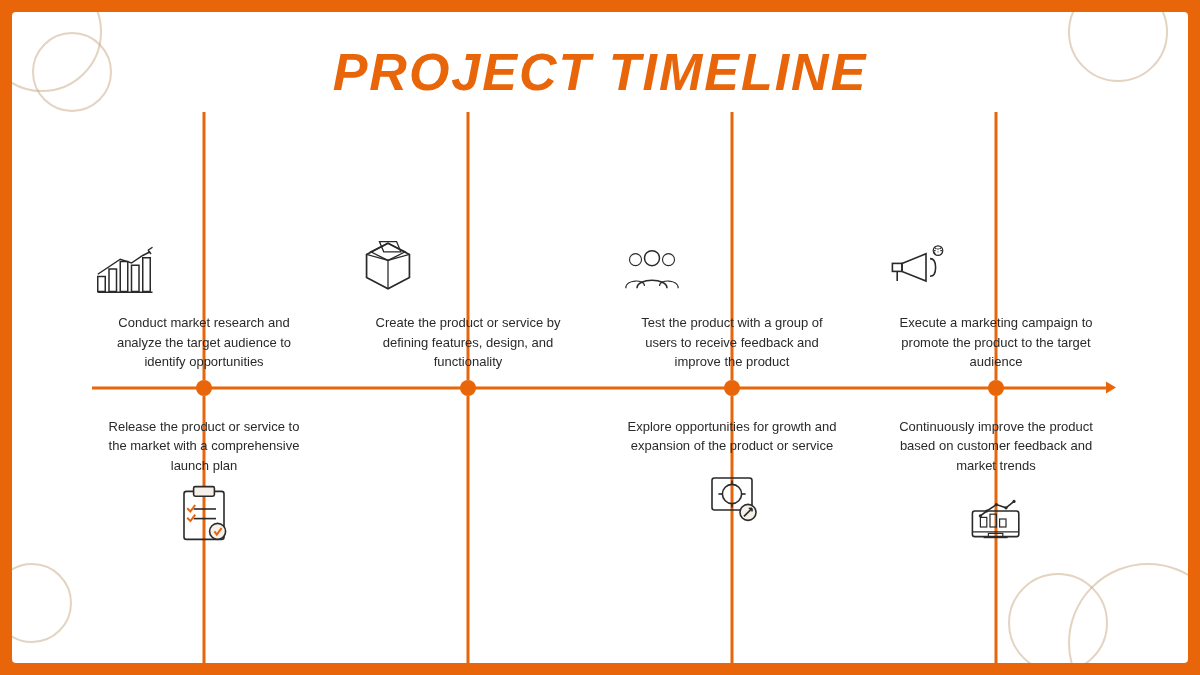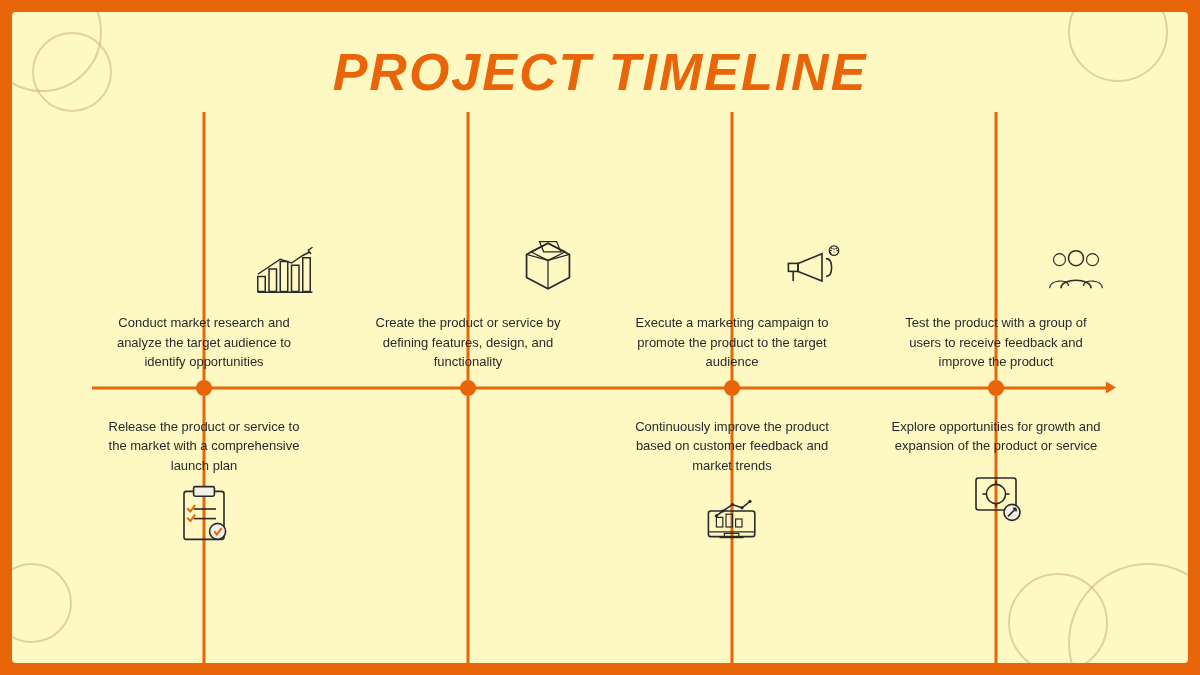--- a/index.html
+++ b/index.html
@@ -13,21 +13,21 @@
     .outer-border {
       width: 1200px;
       height: 675px;
       background: #e8650a;
       padding: 12px;
       position: relative;
     }
     .inner-card {
       width: 100%;
       height: 100%;
-      background: #fef9c3;
+      background: #ffffff;
       border-radius: 4px;
       position: relative;
       overflow: hidden;
       display: flex;
       flex-direction: column;
       align-items: center;
     }
     
     .deco-circle {
       position: absolute;
@@ -149,21 +149,21 @@
     }
     
     .top-content {
       position: absolute;
       top: 0;
       left: 50%;
       transform: translateX(-50%);
       width: 220px;
       display: flex;
       flex-direction: column;
-      align-items: flex-end;
+      align-items: flex-start;
       justify-content: flex-end;
       height: calc(50% - 16px);
     }
     
     .bottom-content {
       position: absolute;
       top: calc(50% + 16px);
       left: 50%;
       transform: translateX(-50%);
       width: 220px;
@@ -263,20 +263,56 @@
               <svg class="icon-svg" viewBox="0 0 70 70" fill="none" xmlns="http://www.w3.org/2000/svg">
                 <polygon points="35,5 60,18 60,45 35,58 10,45 10,18" stroke="#2a2a2a" stroke-width="2" fill="none"></polygon>
                 <polygon points="35,5 55,15 35,25 15,15" stroke="#2a2a2a" stroke-width="1.5" fill="none"></polygon>
                 <line x1="35" y1="25" x2="35" y2="58" stroke="#2a2a2a" stroke-width="1.5"></line>
                 <line x1="60" y1="18" x2="35" y2="25" stroke="#2a2a2a" stroke-width="1.5"></line>
                 <line x1="10" y1="18" x2="35" y2="25" stroke="#2a2a2a" stroke-width="1.5"></line>
                 <polygon points="20,8 40,8 45,20 25,20" stroke="#2a2a2a" stroke-width="1.5" fill="none" transform="translate(5,-5)"></polygon>
               </svg>
             </div>
             <p class="item-text">Create the product or service by defining features, design, and functionality</p>
+          </div>
+        </div>
+
+        <div class="timeline-col">
+          <div class="v-line-top"></div>
+          <div class="node-dot"></div>
+          <div class="v-line-bottom"></div>
+          <div class="top-content">
+            <div class="top-icon-wrap">
+              <svg class="icon-svg" viewBox="0 0 80 65" fill="none" xmlns="http://www.w3.org/2000/svg">
+                <circle cx="40" cy="18" r="10" stroke="#2a2a2a" stroke-width="2" fill="none"></circle>
+                <path d="M20 58 C20 44 60 44 60 58" stroke="#2a2a2a" stroke-width="2" fill="none"></path>
+                <circle cx="18" cy="20" r="8" stroke="#2a2a2a" stroke-width="1.5" fill="none"></circle>
+                <path d="M5 58 C5 46 30 46 30 55" stroke="#2a2a2a" stroke-width="1.5" fill="none"></path>
+                <circle cx="62" cy="20" r="8" stroke="#2a2a2a" stroke-width="1.5" fill="none"></circle>
+                <path d="M50 55 C50 46 75 46 75 58" stroke="#2a2a2a" stroke-width="1.5" fill="none"></path>
+              </svg>
+            </div>
+            <p class="item-text">Test the product with a group of users to receive feedback and improve the product</p>
+          </div>
+          <div class="bottom-content">
+            <p class="item-text">Explore opportunities for growth and expansion of the product or service</p>
+            <div class="bottom-icon-wrap">
+              <svg class="icon-svg" viewBox="0 0 70 75" fill="none" xmlns="http://www.w3.org/2000/svg">
+                <rect x="10" y="15" width="50" height="40" rx="3" stroke="#2a2a2a" stroke-width="2" fill="none"></rect>
+                <circle cx="35" cy="35" r="12" stroke="#2a2a2a" stroke-width="2" fill="none"></circle>
+                <line x1="35" y1="23" x2="35" y2="18" stroke="#2a2a2a" stroke-width="2"></line>
+                <line x1="35" y1="47" x2="35" y2="52" stroke="#2a2a2a" stroke-width="2"></line>
+                <line x1="23" y1="35" x2="18" y2="35" stroke="#2a2a2a" stroke-width="2"></line>
+                <line x1="47" y1="35" x2="52" y2="35" stroke="#2a2a2a" stroke-width="2"></line>
+                <circle cx="55" cy="58" r="10" fill="#f5f0e8" stroke="#2a2a2a" stroke-width="2"></circle>
+                <line x1="50" y1="63" x2="60" y2="53" stroke="#2a2a2a" stroke-width="2"></line>
+                <line x1="56" y1="53" x2="60" y2="53" stroke="#2a2a2a" stroke-width="2"></line>
+                <line x1="60" y1="57" x2="60" y2="53" stroke="#2a2a2a" stroke-width="2"></line>
+              </svg>
+            </div>
           </div>
         </div>
 
         <div class="timeline-col">
           <div class="v-line-top"></div>
           <div class="node-dot"></div>
           <div class="v-line-bottom"></div>
           <div class="top-content">
             <div class="top-icon-wrap">
               <svg class="icon-svg" viewBox="0 0 75 70" fill="none" xmlns="http://www.w3.org/2000/svg">
@@ -311,52 +347,16 @@
                 <circle cx="18" cy="36" r="2" fill="#2a2a2a"></circle>
                 <circle cx="26" cy="30" r="2" fill="#2a2a2a"></circle>
                 <circle cx="38" cy="22" r="2" fill="#2a2a2a"></circle>
                 <circle cx="50" cy="26" r="2" fill="#2a2a2a"></circle>
                 <circle cx="60" cy="18" r="2" fill="#2a2a2a"></circle>
               </svg>
             </div>
           </div>
         </div>
 
-        <div class="timeline-col">
-          <div class="v-line-top"></div>
-          <div class="node-dot"></div>
-          <div class="v-line-bottom"></div>
-          <div class="top-content">
-            <div class="top-icon-wrap">
-              <svg class="icon-svg" viewBox="0 0 80 65" fill="none" xmlns="http://www.w3.org/2000/svg">
-                <circle cx="40" cy="18" r="10" stroke="#2a2a2a" stroke-width="2" fill="none"></circle>
-                <path d="M20 58 C20 44 60 44 60 58" stroke="#2a2a2a" stroke-width="2" fill="none"></path>
-                <circle cx="18" cy="20" r="8" stroke="#2a2a2a" stroke-width="1.5" fill="none"></circle>
-                <path d="M5 58 C5 46 30 46 30 55" stroke="#2a2a2a" stroke-width="1.5" fill="none"></path>
-                <circle cx="62" cy="20" r="8" stroke="#2a2a2a" stroke-width="1.5" fill="none"></circle>
-                <path d="M50 55 C50 46 75 46 75 58" stroke="#2a2a2a" stroke-width="1.5" fill="none"></path>
-              </svg>
-            </div>
-            <p class="item-text">Test the product with a group of users to receive feedback and improve the product</p>
-          </div>
-          <div class="bottom-content">
-            <p class="item-text">Explore opportunities for growth and expansion of the product or service</p>
-            <div class="bottom-icon-wrap">
-              <svg class="icon-svg" viewBox="0 0 70 75" fill="none" xmlns="http://www.w3.org/2000/svg">
-                <rect x="10" y="15" width="50" height="40" rx="3" stroke="#2a2a2a" stroke-width="2" fill="none"></rect>
-                <circle cx="35" cy="35" r="12" stroke="#2a2a2a" stroke-width="2" fill="none"></circle>
-                <line x1="35" y1="23" x2="35" y2="18" stroke="#2a2a2a" stroke-width="2"></line>
-                <line x1="35" y1="47" x2="35" y2="52" stroke="#2a2a2a" stroke-width="2"></line>
-                <line x1="23" y1="35" x2="18" y2="35" stroke="#2a2a2a" stroke-width="2"></line>
-                <line x1="47" y1="35" x2="52" y2="35" stroke="#2a2a2a" stroke-width="2"></line>
-                <circle cx="55" cy="58" r="10" fill="#f5f0e8" stroke="#2a2a2a" stroke-width="2"></circle>
-                <line x1="50" y1="63" x2="60" y2="53" stroke="#2a2a2a" stroke-width="2"></line>
-                <line x1="56" y1="53" x2="60" y2="53" stroke="#2a2a2a" stroke-width="2"></line>
-                <line x1="60" y1="57" x2="60" y2="53" stroke="#2a2a2a" stroke-width="2"></line>
-              </svg>
-            </div>
-          </div>
-        </div>
-
       </div>
     </div>
   </div>
 </div>
 
 </body></html>

